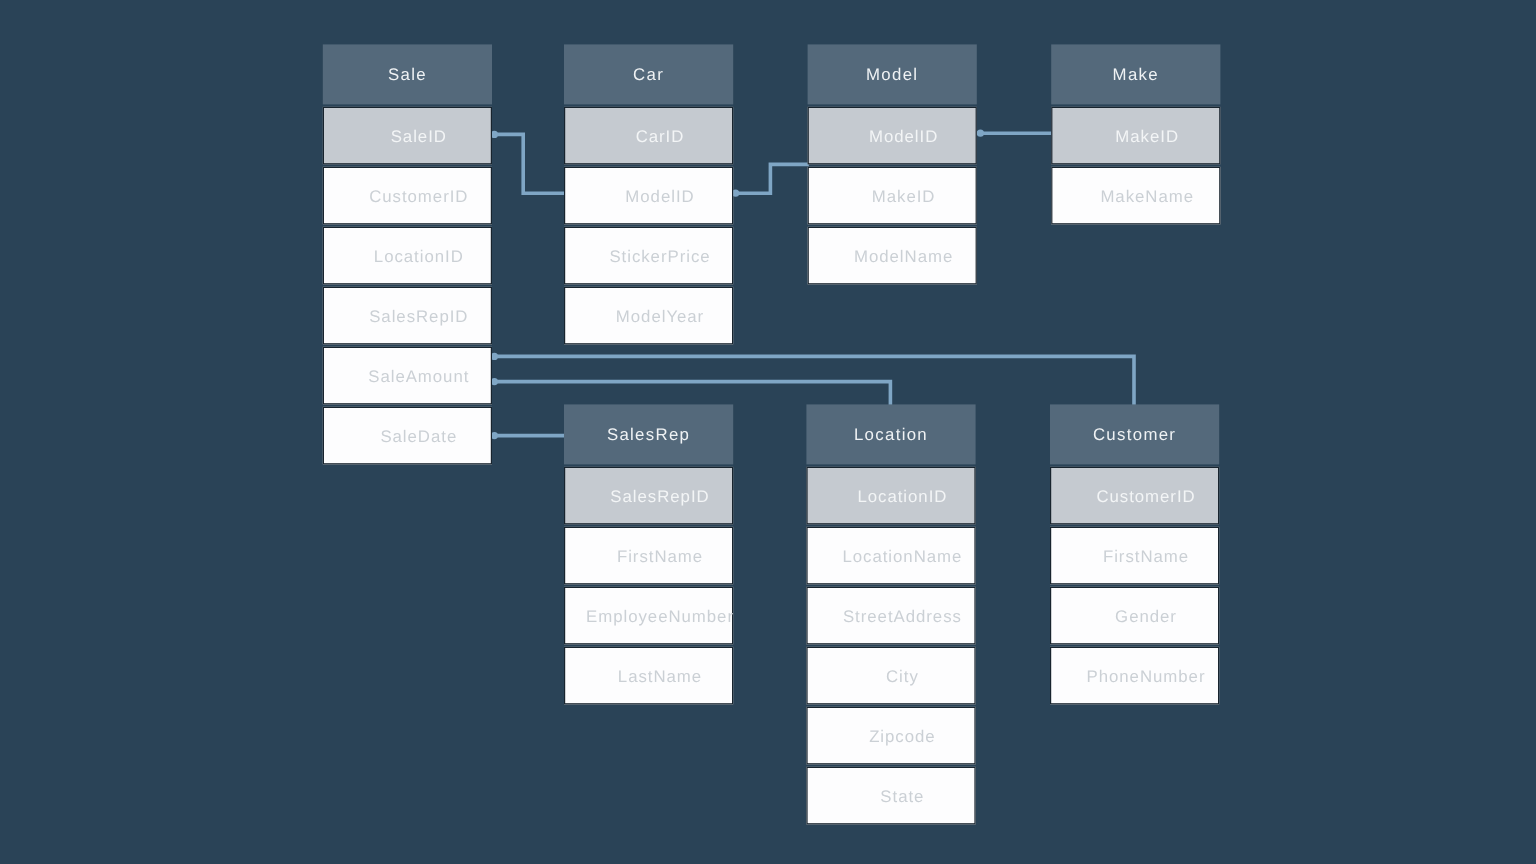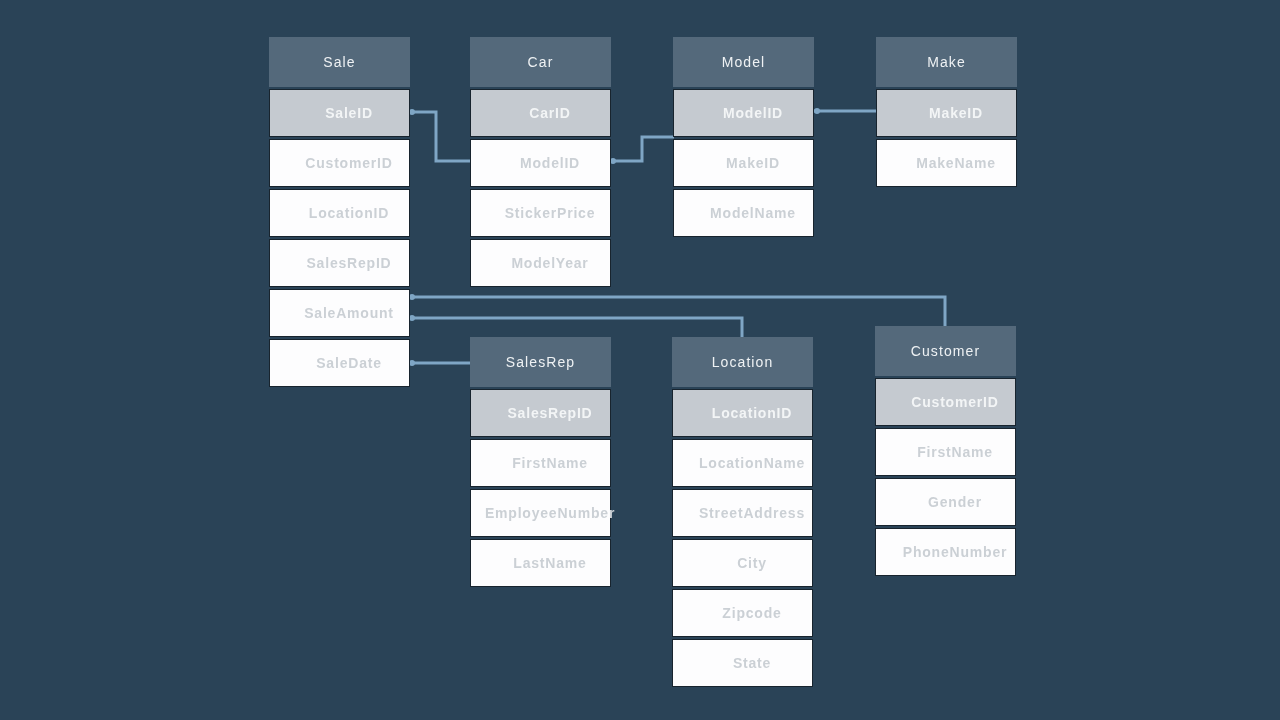--- a/index.html
+++ b/index.html
@@ -12,21 +12,21 @@
   .thead {
     height:50px; display:flex; align-items:center; justify-content:center;
     background: var(--header-bg); color: var(--header-text);
     font-size:14px; letter-spacing:1.1px; font-weight:400;
   }
   .row {
     height:48px; margin-top:2px; box-sizing:border-box;
     display:flex; align-items:center; justify-content:center;
     background: var(--row-bg); color: var(--row-text);
     border:1px solid var(--row-border);
-    font-size:14px; letter-spacing:0.8px; font-weight:700;padding-left:19px;
+    font-size:14px; letter-spacing:0.8px; font-weight:400;padding-left:19px;
   }
   .row.pk {
     background: var(--pk-bg); color: var(--pk-text);
   }
   #connectors {
     position:absolute; left:0; top:0; pointer-events:none;
   }
 </style>
 </head>
 <body>
@@ -82,20 +82,20 @@
     </div>
     <div class="tbl" style="left: 672px; top: 337px;">
     <div class="thead">Location</div>
   <div class="row pk">LocationID</div>
       <div class="row">LocationName</div>
       <div class="row">StreetAddress</div>
       <div class="row">City</div>
       <div class="row">Zipcode</div>
       <div class="row">State</div>
     </div>
-    <div class="tbl" style="left: 875px; top: 326px;">
+    <div class="tbl" style="left: 875px; top: 337px;">
     <div class="thead">Customer</div>
   <div class="row pk">CustomerID</div>
       <div class="row">FirstName</div>
       <div class="row">Gender</div>
       <div class="row">PhoneNumber</div>
     </div>
   </div>
 
 </body></html>

